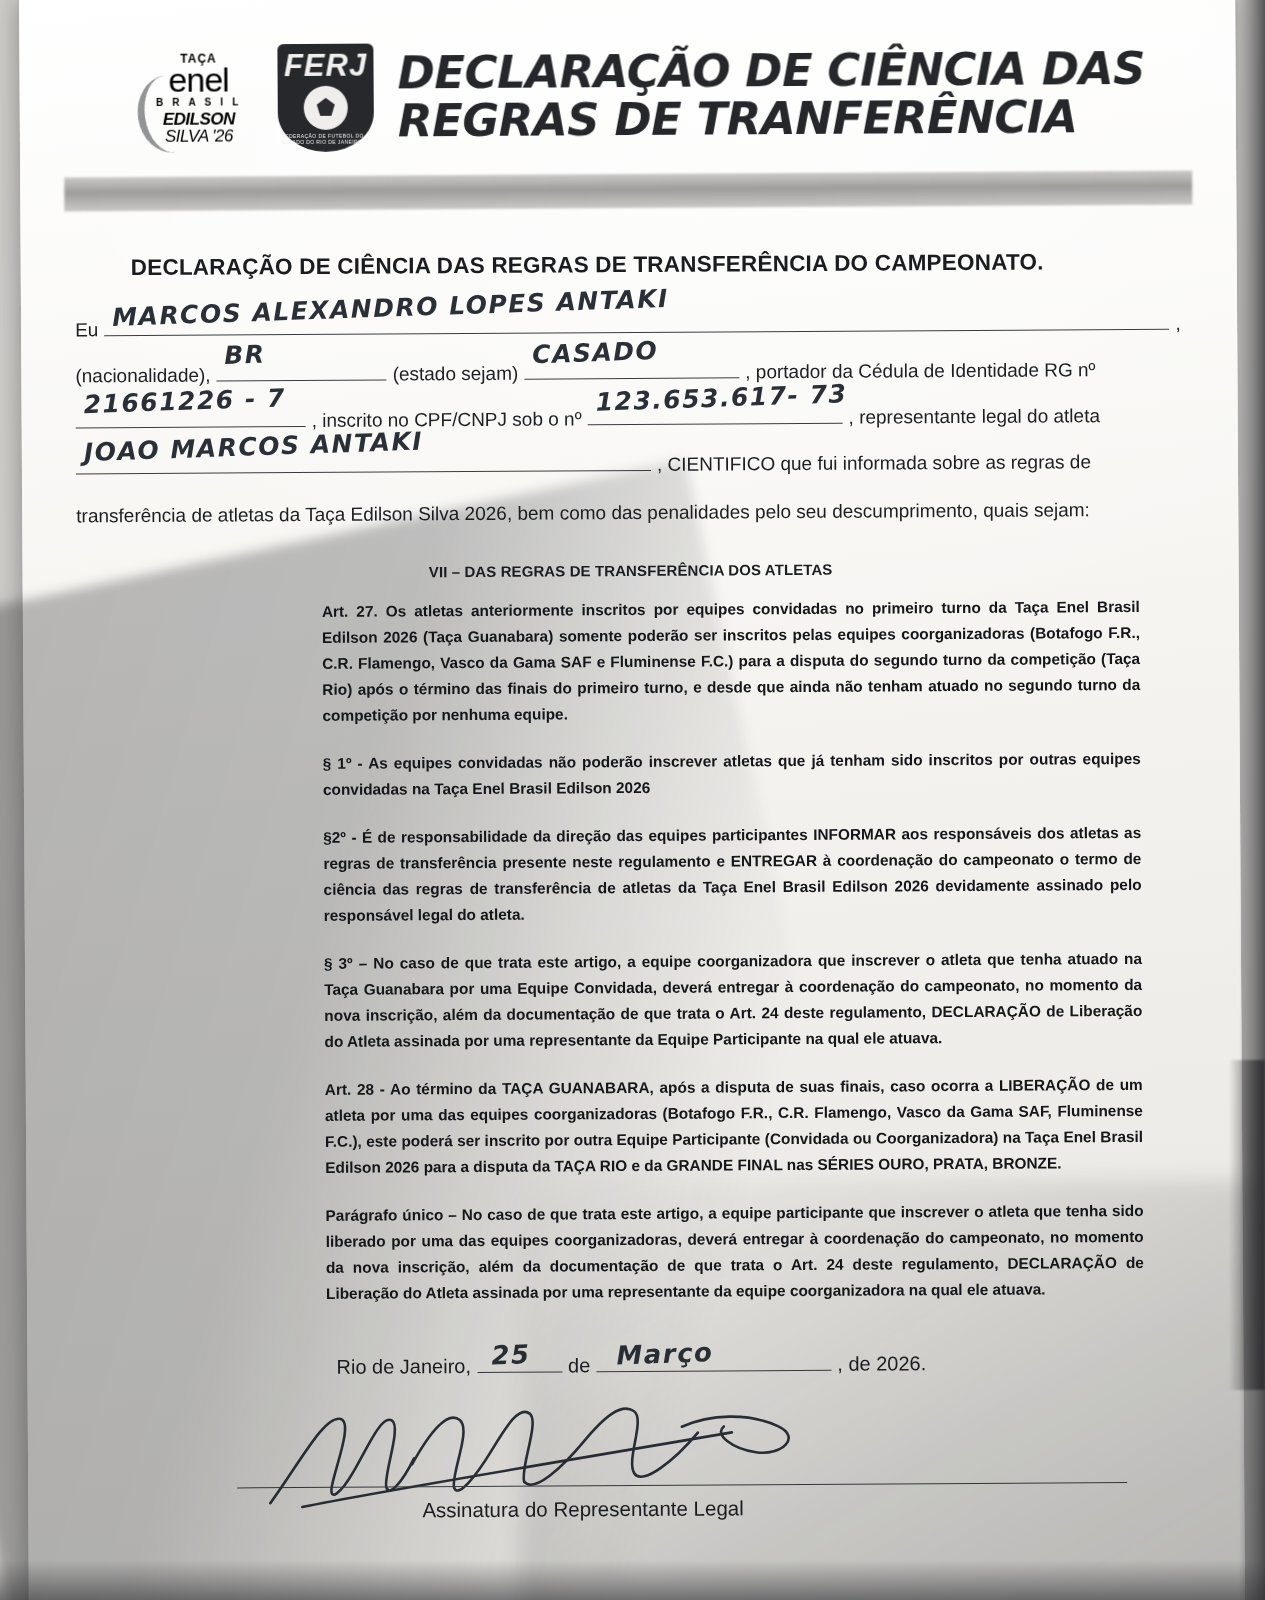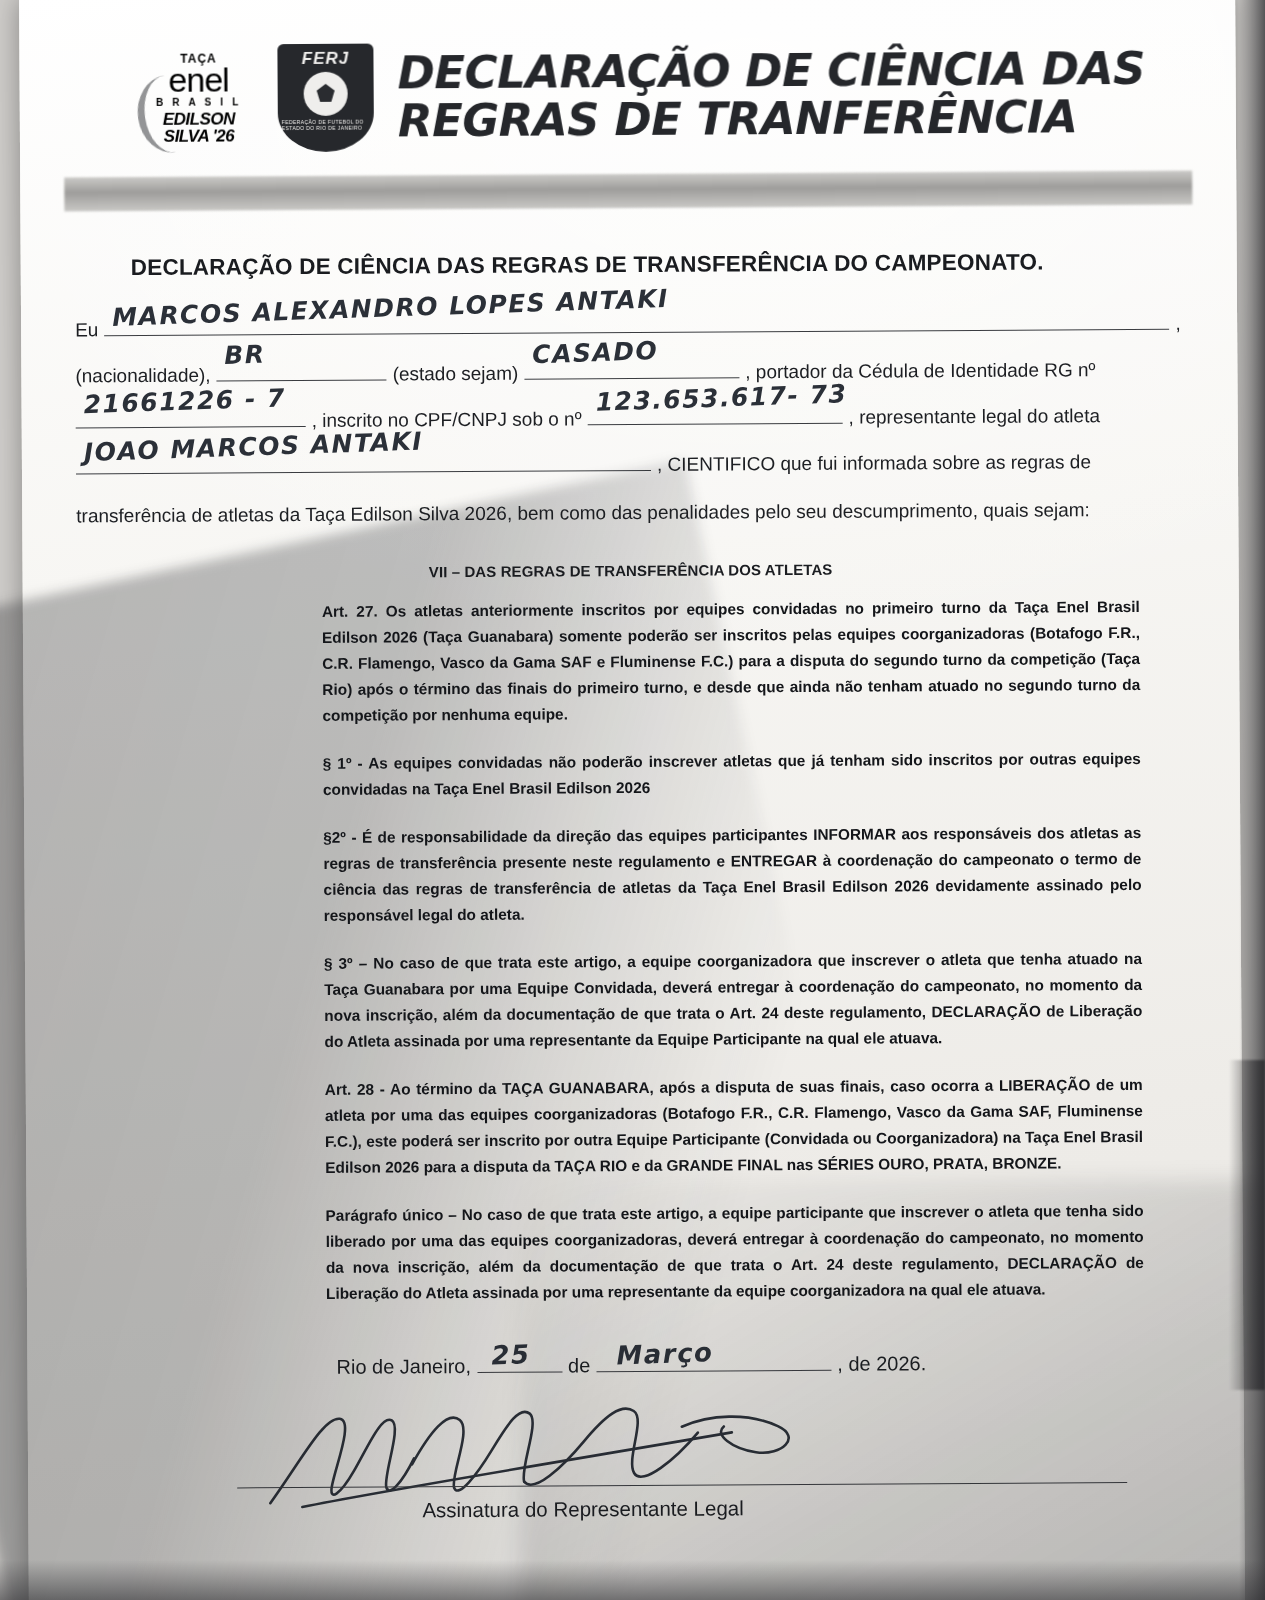--- a/index.html
+++ b/index.html
@@ -141,21 +141,21 @@
   .logo-enel .edilson {
     font-size: 17px;
     font-weight: 900;
     letter-spacing: -0.5px;
     margin-top: 3px;
     font-style: italic;
     text-align: center;
   }
   .logo-enel .silva {
     font-size: 17px;
-    font-weight: 700;
+    font-weight: 400;
     letter-spacing: -0.5px;
     font-style: italic;
   }
   .logo-swirl {
     position: absolute;
     left: 118px;
     top: 78px;
     width: 58px;
     height: 78px;
     border-left: 7px solid rgba(60,62,66,0.55);
@@ -170,21 +170,21 @@
     border-radius: 6px 6px 50% 50% / 6px 6px 36% 36%;
     color: #f0efed;
     display: flex;
     flex-direction: column;
     align-items: center;
     padding-top: 4px;
     box-sizing: border-box;
     filter: blur(0.3px);
   }
   .logo-ferj .ferj-word {
-    font-size: 17px;
+    font-size: 31px;
     font-weight: 900;
     letter-spacing: 1px;
     font-style: italic;
     line-height: 1;
     margin-top: 2px;
   }
   .logo-ferj .ferj-ball {
     width: 44px;
     height: 44px;
     border-radius: 50%;

